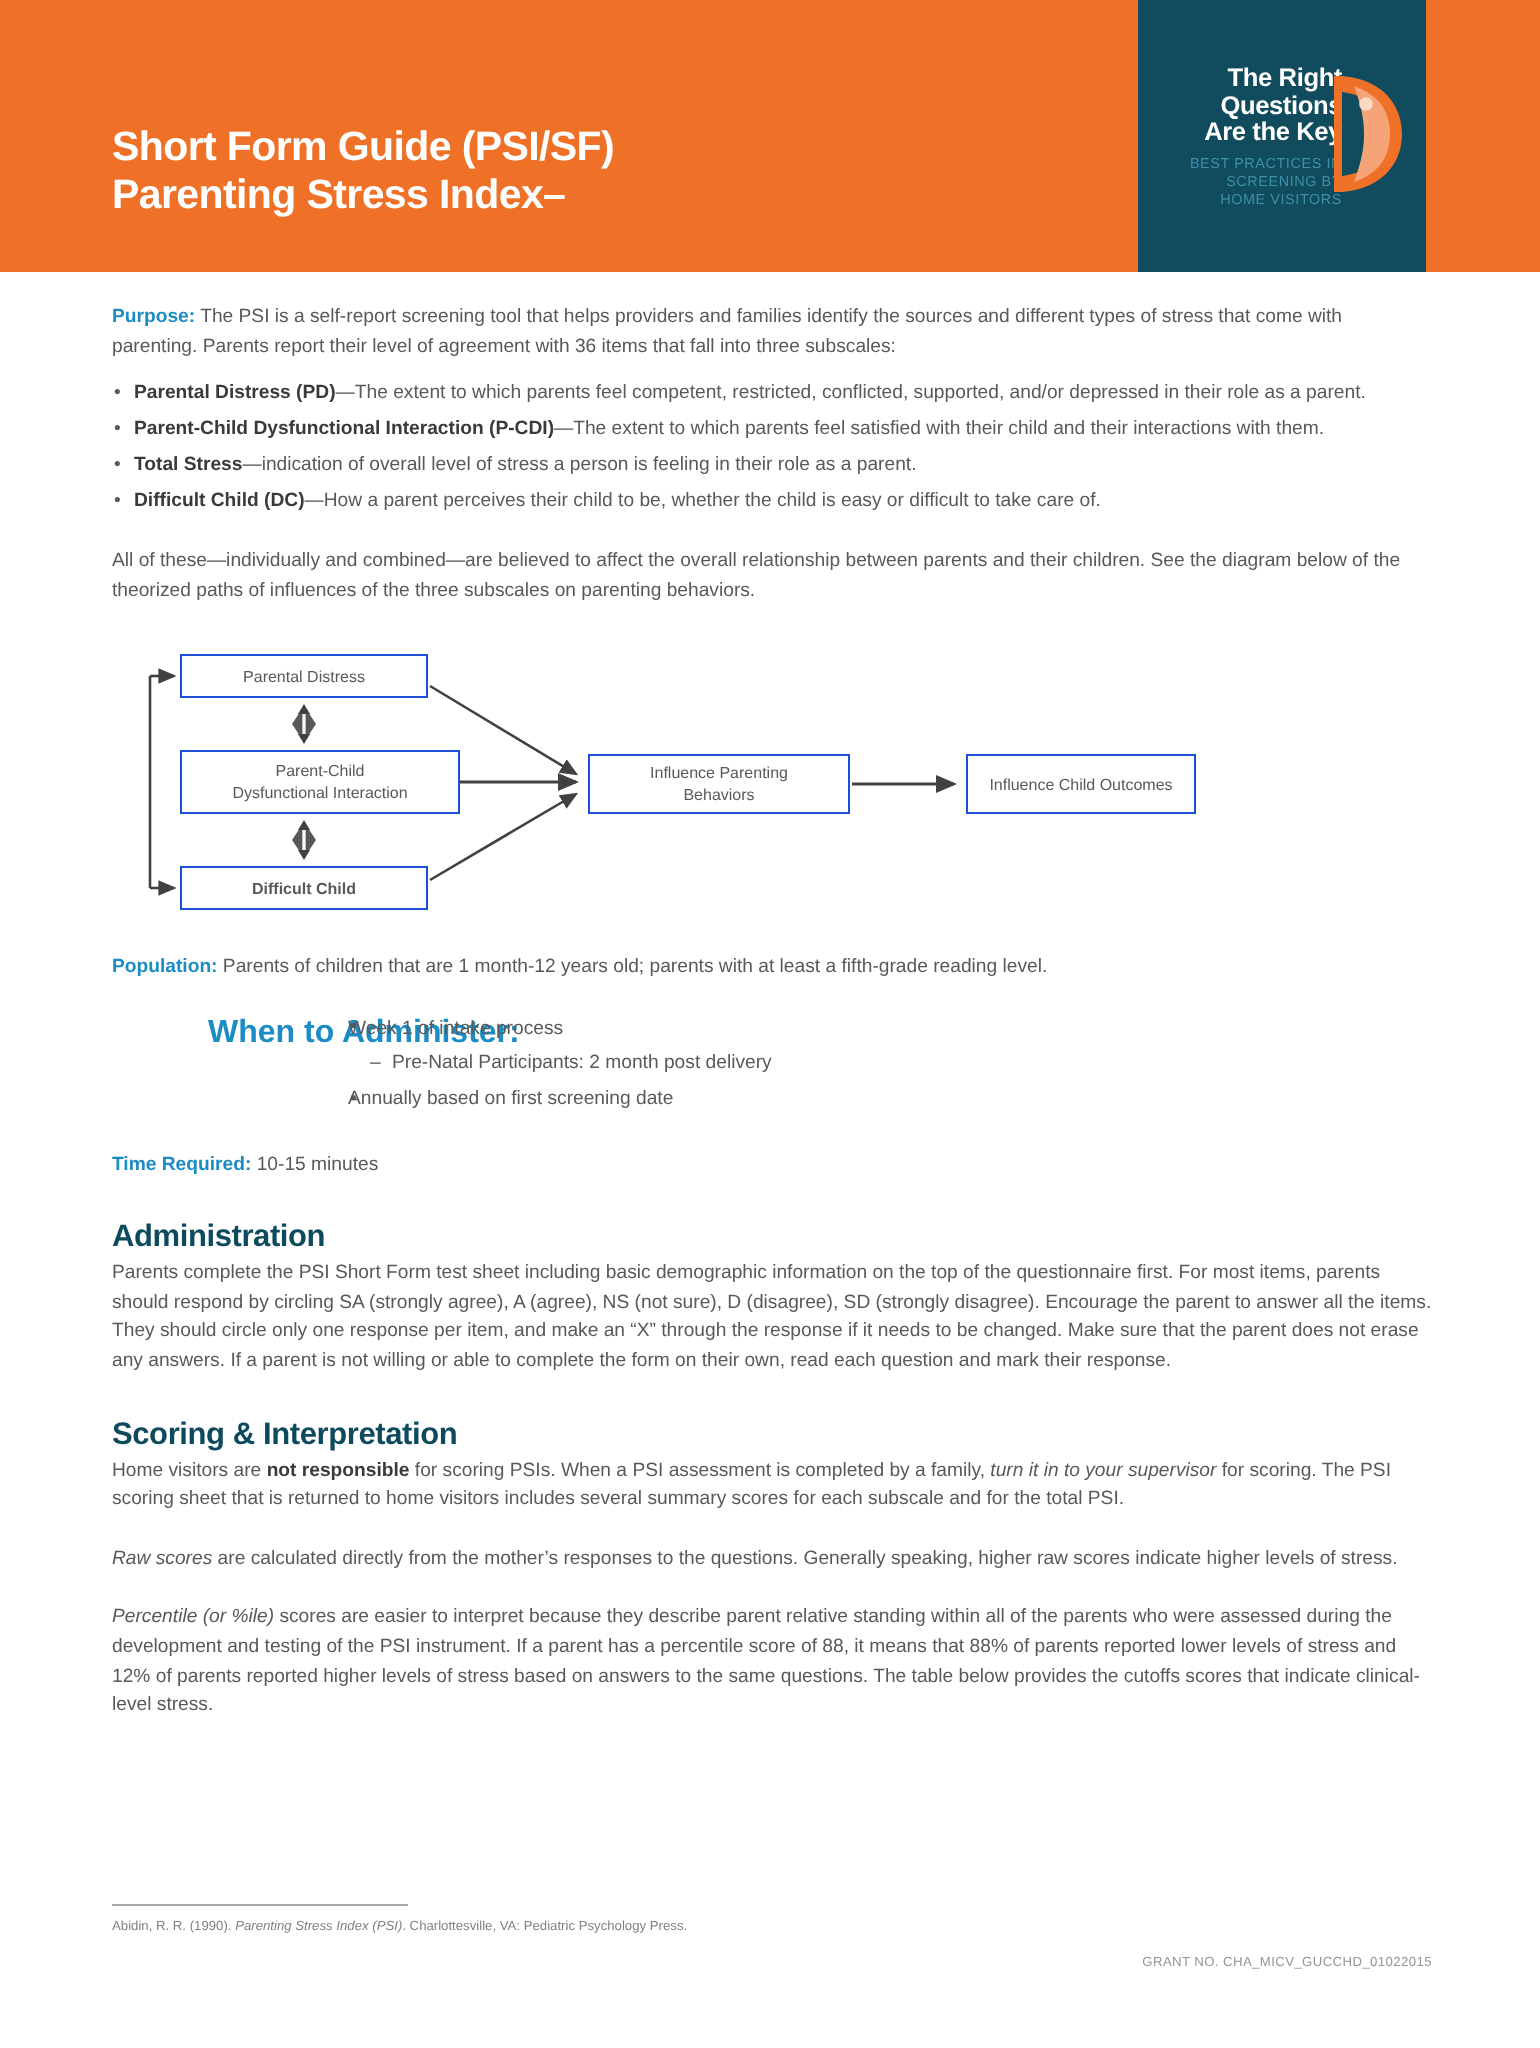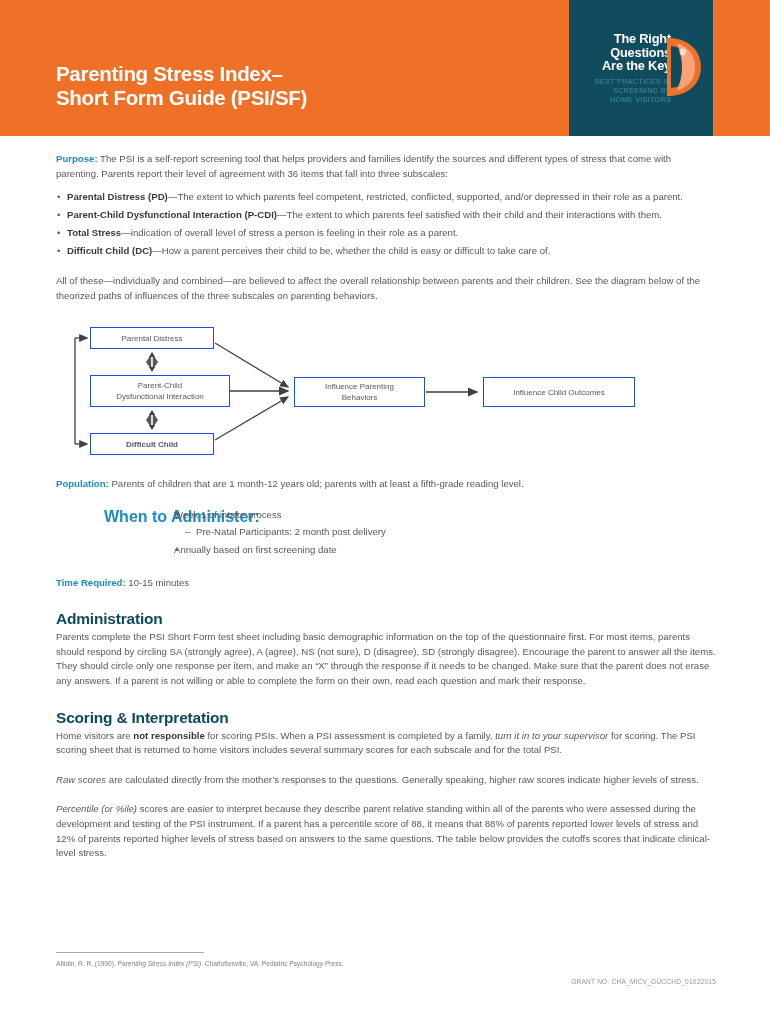--- a/index.html
+++ b/index.html
@@ -61,21 +61,21 @@
   .diagram { position: relative; width: 660px; height: 148px; margin-top: 18px; }
   .dbox {
     position: absolute; border: 1px solid #1d4ed8; background: #fff;
     display: flex; align-items: center; justify-content: center; text-align: center;
   }
   .dbox span { color: #58595B; font-size: 8px; line-height: 11px; }
   .d-pd   { left: 34px;  top: 6px;   width: 124px; height: 22px; }
   .d-pcdi { left: 34px;  top: 54px;  width: 140px; height: 32px; }
   .d-dc   { left: 34px;  top: 112px; width: 124px; height: 22px; font-weight: bold; }
   .d-ipb  { left: 238px; top: 56px;  width: 131px; height: 30px; }
-  .d-ico  { left: 427px; top: 56px;  width: 152px; height: 30px; }
+  .d-ico  { left: 427px; top: 56px;  width: 115px; height: 30px; }
   .diagram svg { position: absolute; left: 0; top: 0; width: 660px; height: 148px; }
 
   
   .labelrow { position: relative; }
   .wta-label { position: absolute; left: 0; top: 0; margin-left: 48px; }
   .wta-list { list-style: none; margin-left: 118px; }
   .wta-list li { position: relative; padding-left: 0; margin-bottom: 3px; }
   .wta-list li::before {
     content: "\2022"; position: absolute; left: 1px; top: -0.5px; color: #58595B;
   }
@@ -123,22 +123,22 @@
             <path d="M4 8 C26 10 34 24 34 37 C34 50 26 64 4 66 L4 58 C20 56 26 46 26 37 C26 28 20 18 4 16 Z" fill="#EE7127"></path>
             <path d="M10 13 C24 18 28 27 28 37 C28 47 24 56 10 61 C14 50 15 44 15 37 C15 30 14 24 10 13 Z" fill="#F4A477"></path>
             <circle cx="16" cy="22" r="3.4" fill="#FBD9C2"></circle>
             <rect x="0" y="8" width="4" height="58" fill="#EE7127"></rect>
           </svg>
         </div>
       </div>
     </div>
 
     <div class="header-title">
+      <div>Short Form Guide (PSI/SF)</div>
       <div>Parenting Stress Index–</div>
-      <div>Short Form Guide (PSI/SF)</div>
     </div>
   </div>
 
   <div class="body-wrap">
 
     <p class="para"><span class="blue">Purpose:</span><span> The PSI is a self-report screening tool that helps providers and families identify the sources and different types of stress that come with parenting. Parents report their level of agreement with 36 items that fall into three subscales:</span></p>
 
     <ul class="bullets">
       <li><b>Parental Distress (PD)</b><span>—The extent to which parents feel competent, restricted, conflicted, supported, and/or depressed in their role as a parent.</span></li>
       <li><b>Parent-Child Dysfunctional Interaction (P-CDI)</b><span>—The extent to which parents feel satisfied with their child and their interactions with them.</span></li>

